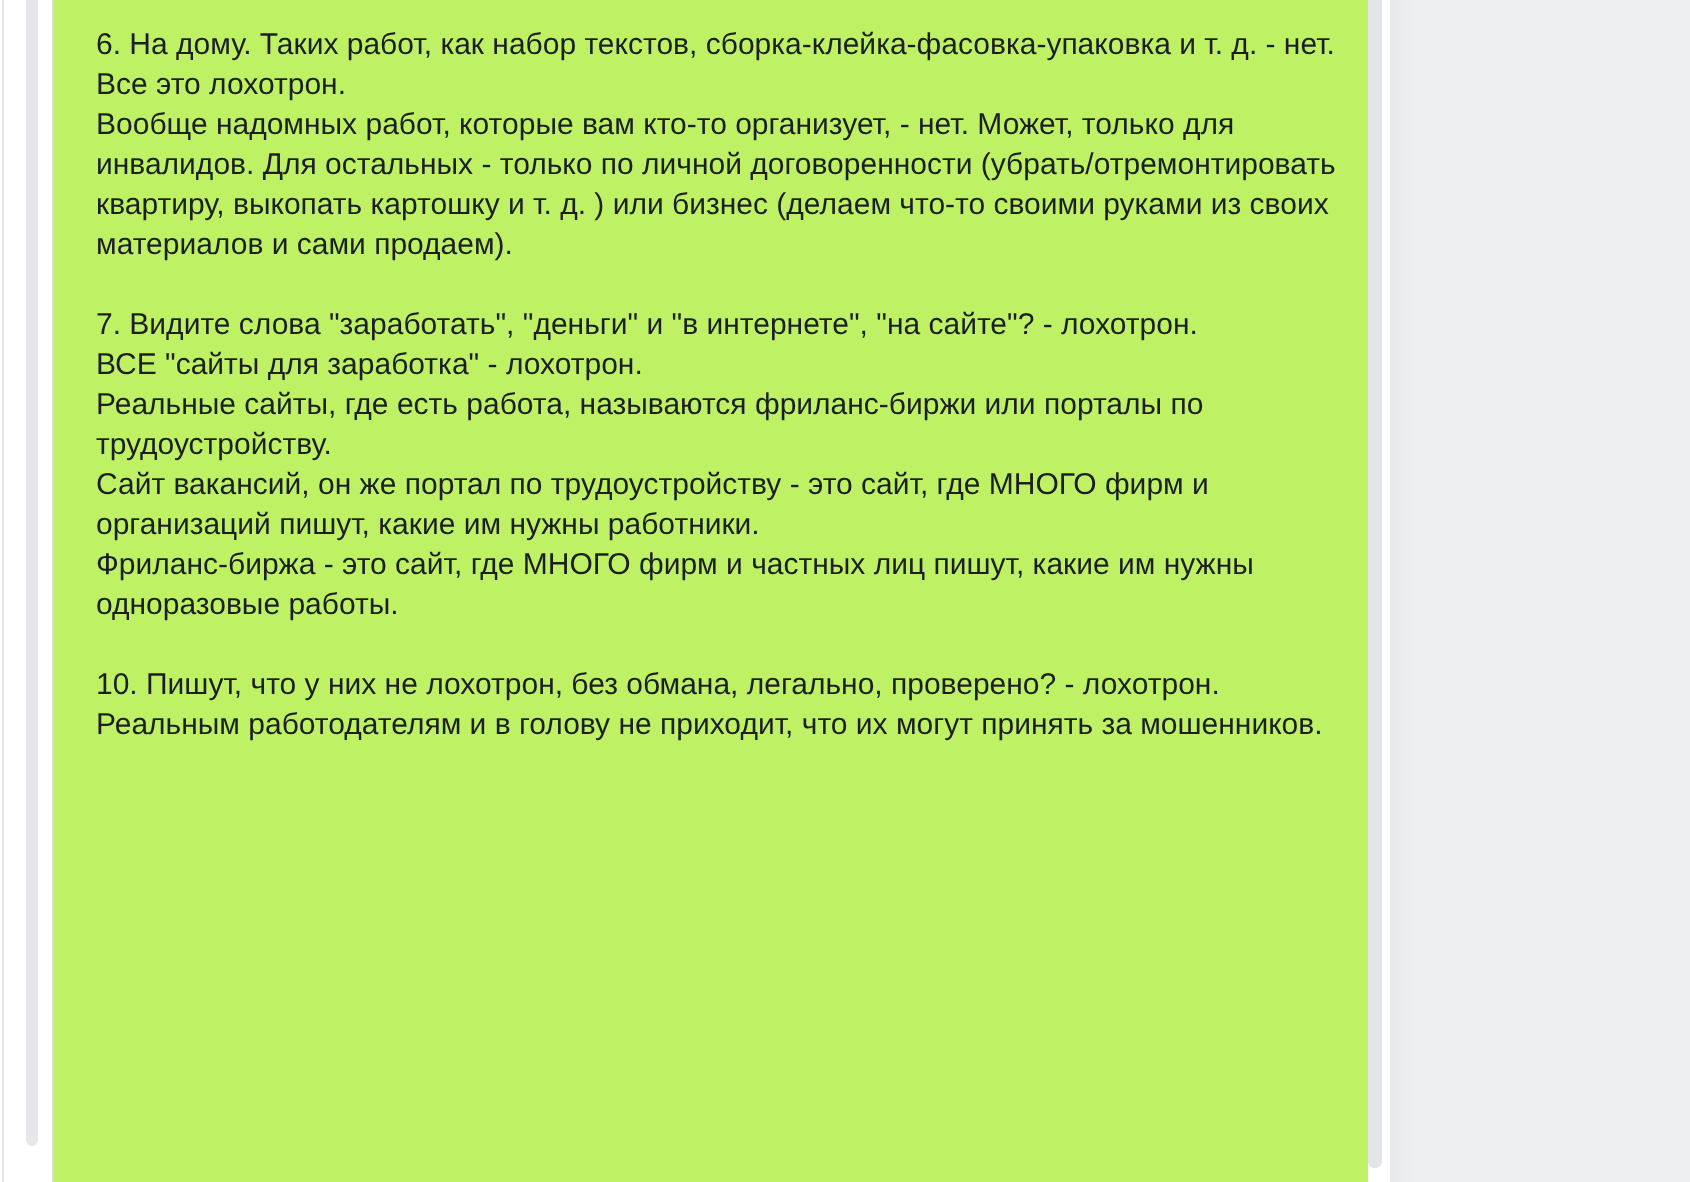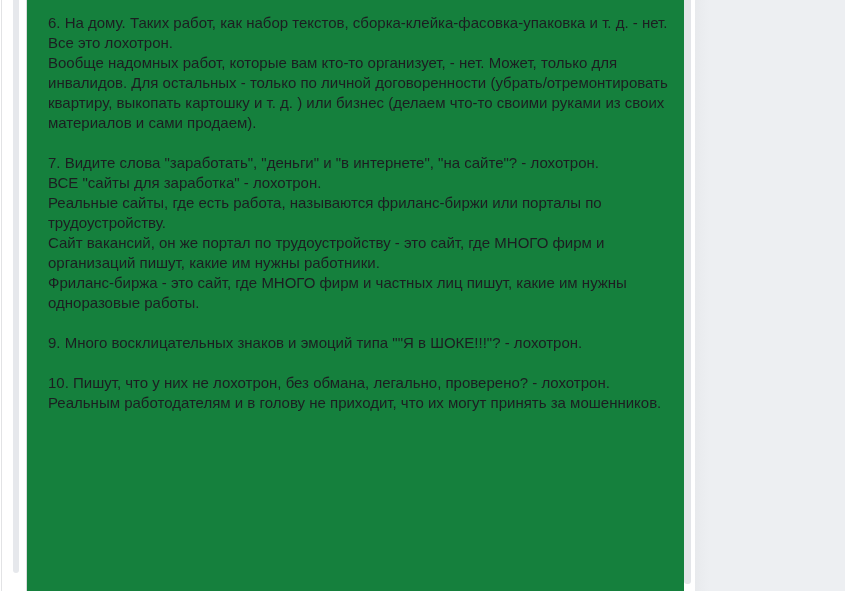--- a/index.html
+++ b/index.html
@@ -36,21 +36,21 @@
     background: #e6e8ec;
     border-radius: 0 0 3px 3px;
   }
   
   .post-card {
     position: absolute;
     left: 26px;
     top: 0;
     width: 658px;
     height: 591px;
-    background: #15803d;
+    background: #bef264;
     border-left: 1px solid #dadbdd;
     box-sizing: border-box;
   }
   .post-text {
     padding: 13px 0 0 21px;
     width: 636px;
     color: #1c1e21;
     font-size: 15px;
     line-height: 20px;
   }
@@ -96,21 +96,20 @@
 квартиру, выкопать картошку и т. д. ) или бизнес (делаем что-то своими руками из своих
 материалов и сами продаем).</p>
       <p>7. Видите слова "заработать", "деньги" и "в интернете", "на сайте"? - лохотрон.
 ВСЕ "сайты для заработка" - лохотрон.
 Реальные сайты, где есть работа, называются фриланс-биржи или порталы по
 трудоустройству.
 Сайт вакансий, он же портал по трудоустройству - это сайт, где МНОГО фирм и
 организаций пишут, какие им нужны работники.
 Фриланс-биржа - это сайт, где МНОГО фирм и частных лиц пишут, какие им нужны
 одноразовые работы.</p>
-      <p>9. Много восклицательных знаков и эмоций типа ""Я в ШОКЕ!!!"? - лохотрон.</p>
       <p>10. Пишут, что у них не лохотрон, без обмана, легально, проверено? - лохотрон.
 Реальным работодателям и в голову не приходит, что их могут принять за мошенников.</p>
     </div>
   </div>
 
   <div class="right-scrollbar"></div>
 
   <div class="page-background"></div>
 
 </div>

